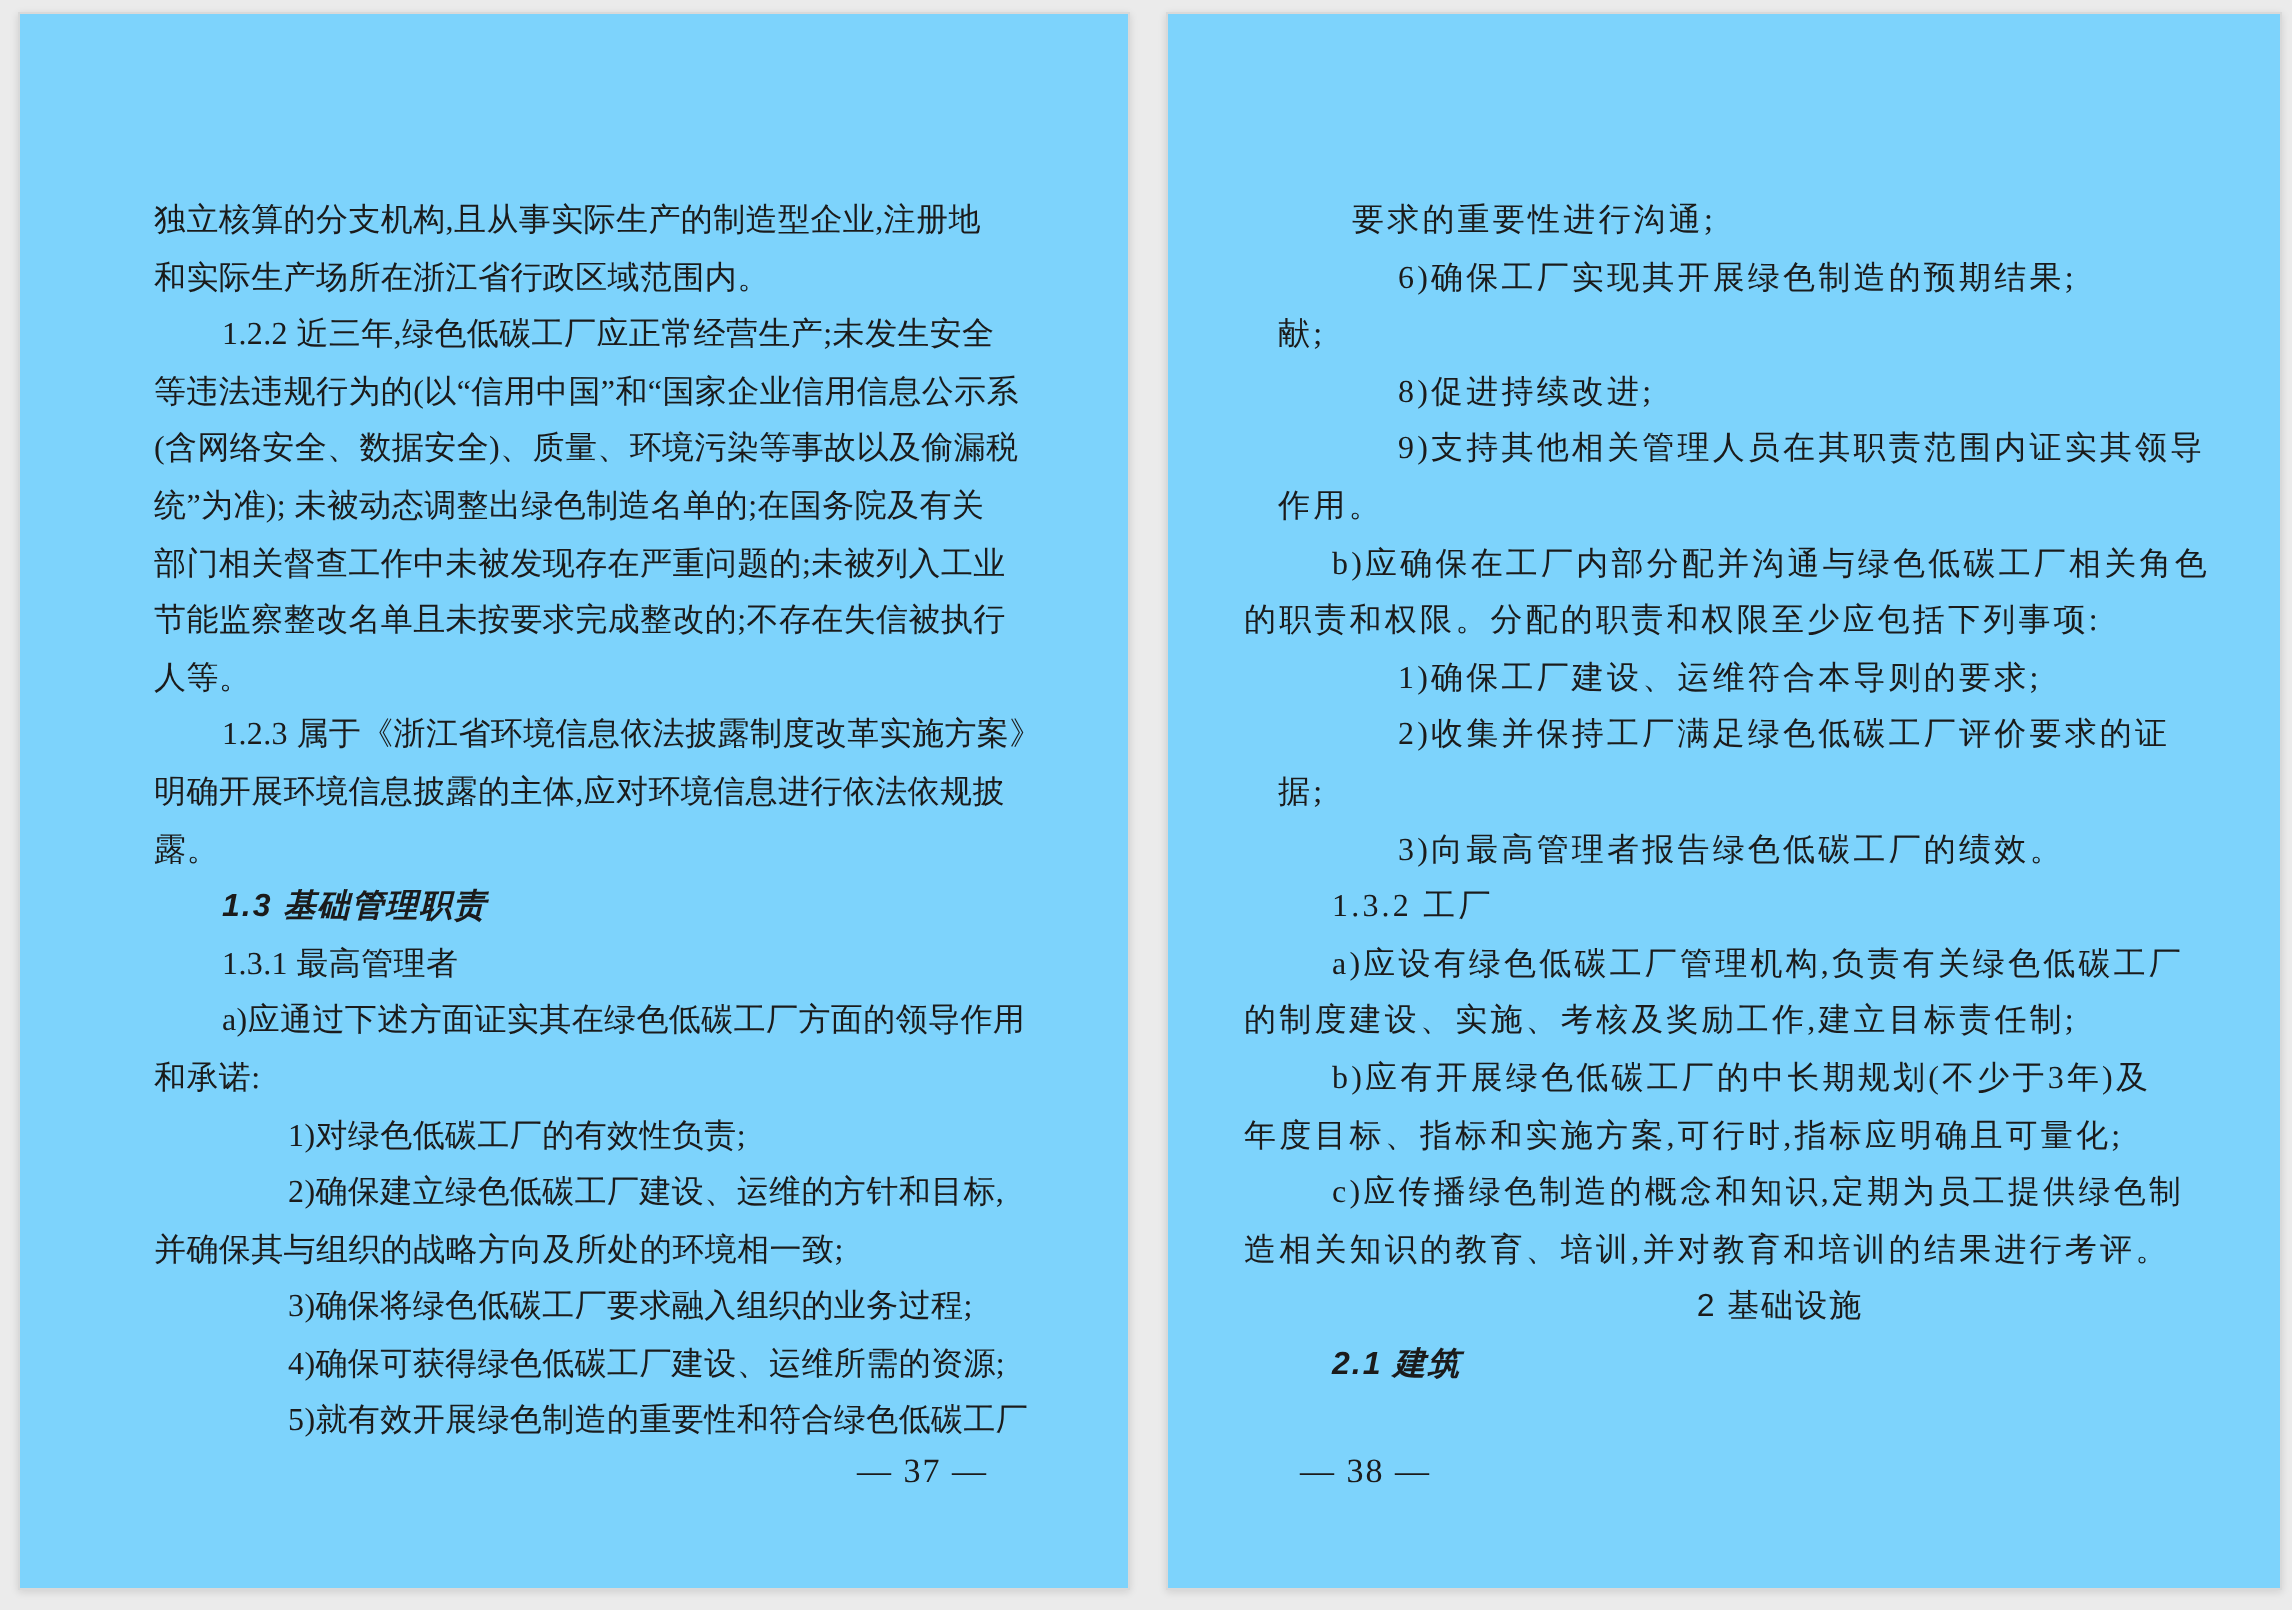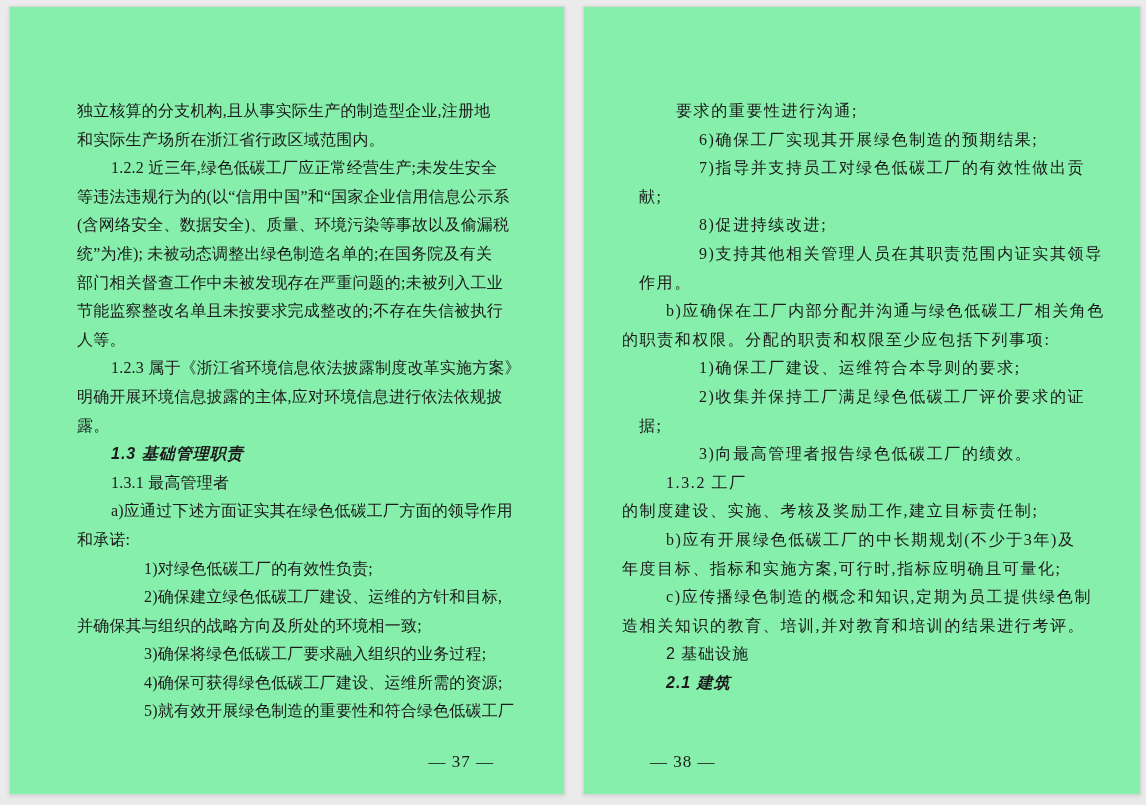--- a/index.html
+++ b/index.html
@@ -13,21 +13,21 @@
     position: relative;
     background: #ebebeb;
     font-family: "Liberation Serif", serif;
     color: #1b1b1b;
     overflow: hidden;
   }
   .page {
     position: absolute;
     top: 6px;
     height: 789px;
-    background: #86efac;
+    background: #7dd3fc;
     border: 1px solid #d9d9d9;
     box-shadow: 0 1px 4px rgba(0,0,0,0.12);
     box-sizing: border-box;
   }
   #pageL { left: 9px;   width: 556px; }
   #pageR { left: 583px; width: 558px; }
 
   .textcol {
     position: absolute;
     top: 90px;
@@ -43,30 +43,29 @@
   
   #pageL .i2 { padding-left: 34px; }
   #pageL .i4 { padding-left: 67px; }
   #pageR .i2 { padding-left: 44px; }
   #pageR .i4 { padding-left: 77px; }
   #pageR .h1 { padding-left: 17px; }
   #pageR .h2 { padding-left: 54px; }
 
   
   .b { font-weight: bold; font-family: "Liberation Sans", sans-serif; letter-spacing: 1px; font-style: italic; }
-  .s { font-family: "Liberation Sans", sans-serif; letter-spacing: 1px; }
+  .s { font-family: "Liberation Sans", sans-serif; letter-spacing: 1px; text-align: center; }
 
   .pagenum {
     position: absolute;
     top: 717px;
     font-size: 17px;
     line-height: 24px;
     letter-spacing: 1px;
     color: #1b1b1b;
-    margin-top: 26px;
   }
   #pageL .pagenum { right: 70px; }
   #pageR .pagenum { left: 66px; }
 </style>
 </head>
 <body>
 
 <div>
 
   <section class="page" id="pageL">
@@ -94,32 +93,32 @@
         <div class="line i4">4)确保可获得绿色低碳工厂建设、运维所需的资源;</div>
         <div class="line i4">5)就有效开展绿色制造的重要性和符合绿色低碳工厂</div>
       </div>
     <div class="pagenum">— 37 —</div>
   </section>
 
   <section class="page" id="pageR">
     <div class="textcol">
         <div class="line h2">要求的重要性进行沟通;</div>
         <div class="line i4">6)确保工厂实现其开展绿色制造的预期结果;</div>
-        <div class="line i4">7)指导并支持员工对绿色低碳工厂的有效性做出贡</div>
         <div class="line h1">献;</div>
         <div class="line i4">8)促进持续改进;</div>
         <div class="line i4">9)支持其他相关管理人员在其职责范围内证实其领导</div>
         <div class="line h1">作用。</div>
         <div class="line i2">b)应确保在工厂内部分配并沟通与绿色低碳工厂相关角色</div>
         <div class="line m0">的职责和权限。分配的职责和权限至少应包括下列事项:</div>
         <div class="line i4">1)确保工厂建设、运维符合本导则的要求;</div>
         <div class="line i4">2)收集并保持工厂满足绿色低碳工厂评价要求的证</div>
         <div class="line h1">据;</div>
         <div class="line i4">3)向最高管理者报告绿色低碳工厂的绩效。</div>
         <div class="line i2">1.3.2 工厂</div>
+        <div class="line i2">a)应设有绿色低碳工厂管理机构,负责有关绿色低碳工厂</div>
         <div class="line m0">的制度建设、实施、考核及奖励工作,建立目标责任制;</div>
         <div class="line i2">b)应有开展绿色低碳工厂的中长期规划(不少于3年)及</div>
         <div class="line m0">年度目标、指标和实施方案,可行时,指标应明确且可量化;</div>
         <div class="line i2">c)应传播绿色制造的概念和知识,定期为员工提供绿色制</div>
         <div class="line m0">造相关知识的教育、培训,并对教育和培训的结果进行考评。</div>
         <div class="line i2 s">2 基础设施</div>
         <div class="line i2 b">2.1 建筑</div>
       </div>
     <div class="pagenum">— 38 —</div>
   </section>

